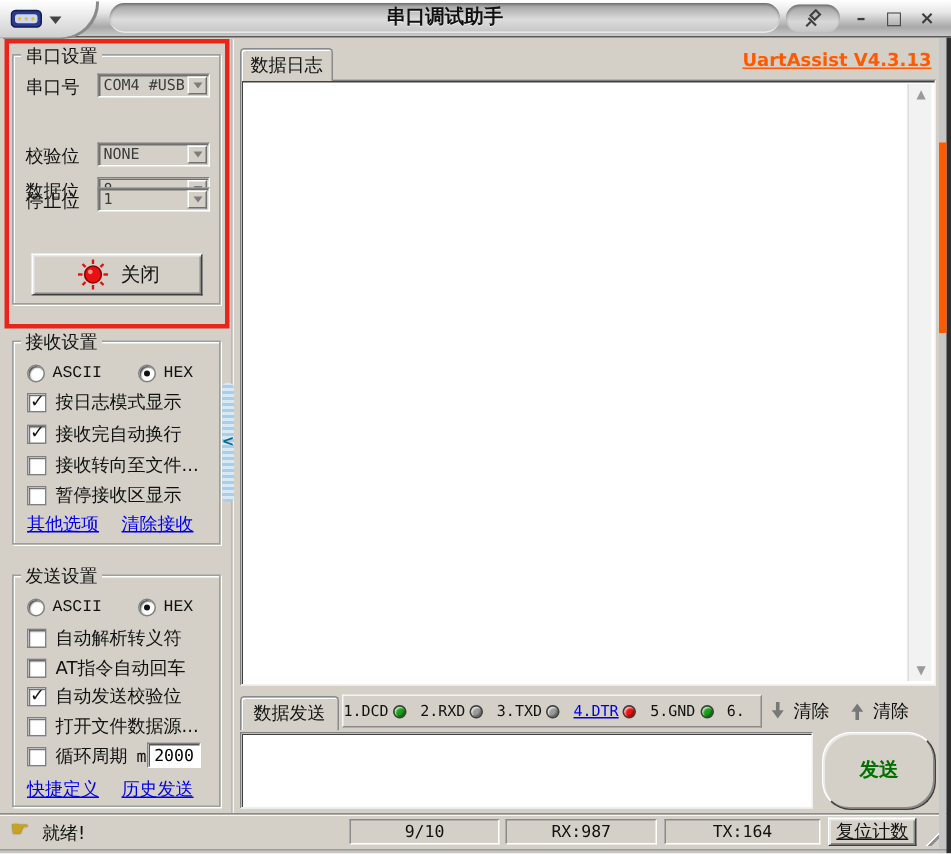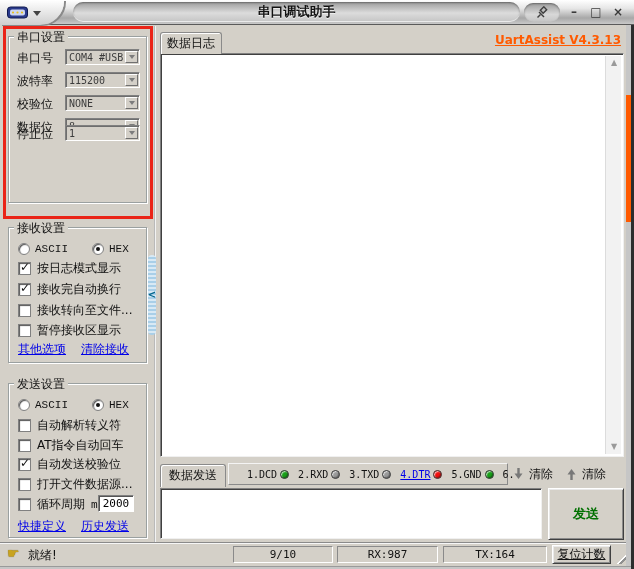--- a/index.html
+++ b/index.html
@@ -95,35 +95,35 @@
   .logbox { position:absolute; left:160px; top:53px; width:464px; height:404px; background:#fff;
     border:1px solid; border-color:#808080 #f0f0f0 #f0f0f0 #808080; box-shadow:inset 1px 1px 0 #404040; z-index:3; }
   .log-content { position:absolute; left:2px; top:2px; right:20px; bottom:2px; overflow:hidden;
     font-family:"DejaVu Sans Mono","Liberation Mono",monospace; font-size:11px; white-space:pre-wrap; }
   .scrollbar { position:absolute; right:2px; top:2px; bottom:2px; width:16px; background:#f2f2f2; border-left:1px solid #dcdcdc; }
   .scroll-arrow { position:absolute; left:0; width:16px; height:14px; text-align:center; font-size:8px; color:#9a9a9a; line-height:14px; }
   .scroll-up { top:0; } .scroll-down { bottom:0; }
 
   .pin-strip { position:absolute; left:228px; top:463px; width:280px; height:22px;
     border:1px solid; border-color:#f4f4f4 #8a8a8a #8a8a8a #f4f4f4;
-    display:flex; align-items:center; gap:9px; padding:0 18px; z-index:2; }
+    display:flex; align-items:center; gap:9px; padding:0 0; z-index:2; }
   .pin-item { display:flex; align-items:center; gap:3px; }
   .pin-label { font-family:"DejaVu Sans Mono","Liberation Mono",monospace; font-size:10px; }
   .pin-label.is-link { color:#0000e8; text-decoration:underline; }
   .led { width:9px; height:9px; border-radius:50%; border:1px solid #3c3c3c;
     box-shadow:inset 1px 1px 1px rgba(255,255,255,.7), inset -1px -1px 1px rgba(0,0,0,.35); }
 
   .clear-area { position:absolute; left:512px; top:463px; height:22px; display:flex; gap:12px; align-items:center; z-index:2; }
   .clear-btn { display:flex; align-items:center; gap:4px; font-size:12px; cursor:pointer; }
 
   .send-input { position:absolute; left:160px; top:488px; width:382px; height:51px; background:#fff;
     border:1px solid; border-color:#808080 #f0f0f0 #f0f0f0 #808080; box-shadow:inset 1px 1px 0 #404040;
     resize:none; outline:none; font-family:"DejaVu Sans Mono","Liberation Mono",monospace; font-size:11px; padding:3px; }
   .send-btn { position:absolute; left:548px; top:488px; width:76px; height:52px;
-    font-size:13px; font-weight:bold; text-align:center; line-height:50px; cursor:pointer; }
+    font-size:13px; font-weight:bold; text-align:center; line-height:50px; cursor:pointer;border-radius:19px; }
 
   
   .statusbar { position:absolute; left:0; top:542px; width:634px; height:24px; background:#d4d0c8;
     border-top:1px solid #8a8a8a; box-shadow:inset 0 1px 0 #f6f6f6; z-index:40; }
   .status-hand { position:absolute; left:7px; top:2px; font-size:14px; color:#c8a31f; text-shadow:0 0 1px #6a5510; }
   .status-ready { position:absolute; left:28px; top:4px; font-size:12px; }
   .spanel { position:absolute; top:3px; height:17px; border:1px solid; border-color:#8a8a8a #ffffff #ffffff #8a8a8a;
     font-family:"DejaVu Sans Mono","Liberation Mono",monospace; font-size:11px; text-align:center; line-height:15px; }
   .sp-1 { left:233px; width:100px; } .sp-2 { left:337px; width:101px; } .sp-3 { left:443px; width:104px; }
   .reset-btn { position:absolute; left:552px; top:2px; width:59px; height:19px; font-size:12px;
@@ -178,29 +178,20 @@
 
     <div class="srow" style="top:12px;">
       <span class="flabel">串口号</span>
       <div class="combo">
         <span class="combo-val">COM4 #USB</span>
         <span class="combo-btn">
             <span class="caret-down"></span>
           </span>
       </div>
     </div>
-    <div class="srow" style="top:35px;">
-      <span class="flabel">波特率</span>
-      <div class="combo">
-        <span class="combo-val">115200</span>
-        <span class="combo-btn">
-            <span class="caret-down"></span>
-          </span>
-      </div>
-    </div>
     <div class="srow" style="top:58px;">
       <span class="flabel">校验位</span>
       <div class="combo">
         <span class="combo-val">NONE</span>
         <span class="combo-btn">
             <span class="caret-down"></span>
           </span>
       </div>
     </div>
     <div class="srow" style="top:81px;">
@@ -215,20 +206,37 @@
     <div class="srow" style="top:88px;">
       <span class="flabel">停止位</span>
       <div class="combo">
         <span class="combo-val">1</span>
         <span class="combo-btn">
             <span class="caret-down"></span>
           </span>
       </div>
     </div>
 
+    <div class="close-btn btn-raised">
+      <svg width="24" height="22" viewBox="0 0 24 22">
+        <g stroke="#e01010" stroke-width="1.6">
+          <line x1="12" y1="1" x2="12" y2="4"></line>
+            <line x1="12" y1="18" x2="12" y2="21"></line>
+          <line x1="2" y1="11" x2="5" y2="11"></line>
+            <line x1="19" y1="11" x2="22" y2="11"></line>
+          <line x1="5" y1="4" x2="7" y2="6"></line>
+            <line x1="17" y1="16" x2="19" y2="18"></line>
+          <line x1="5" y1="18" x2="7" y2="16"></line>
+            <line x1="17" y1="6" x2="19" y2="4"></line>
+        </g>
+        <circle cx="12" cy="11" r="5.6" fill="#e81010" stroke="#8a0000"></circle>
+        <circle cx="10.2" cy="9.2" r="1.6" fill="#ff9090"></circle>
+      </svg>
+      <span>关闭</span>
+    </div>
   </div>
 
   <div class="groupbox" style="left:8px; top:227px; width:139px; height:136px;">
     <span class="group-title">接收设置</span>
     <div class="radio-row" style="top:14px;">
       <span class="radio-wrap">
         <span class="radio"></span>
         <span class="rlabel">ASCII</span>
       </span>
       <span class="radio-wrap">

